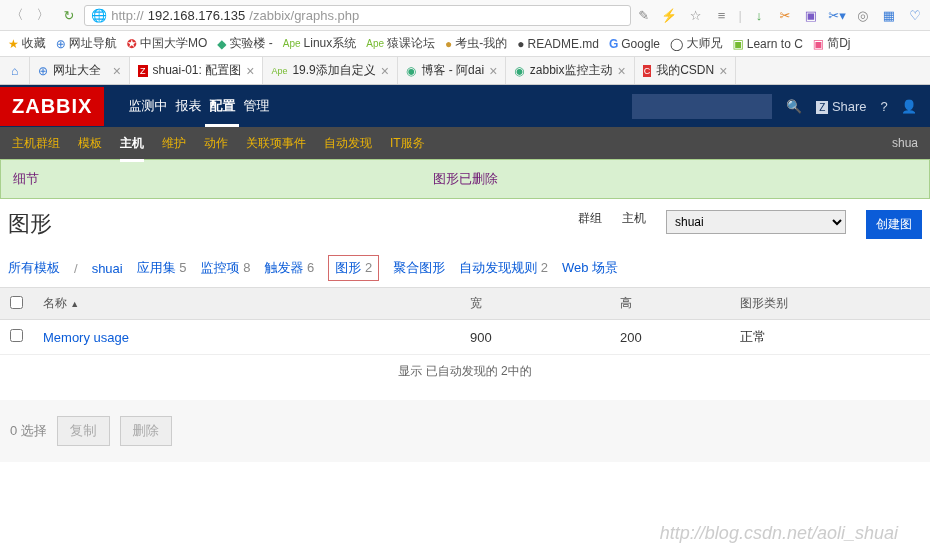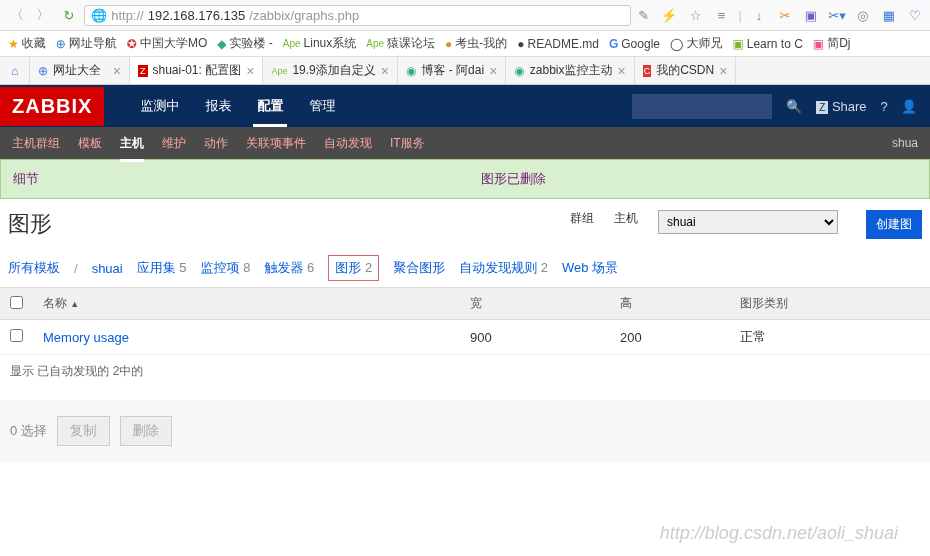--- a/index.html
+++ b/index.html
@@ -28,65 +28,65 @@
   .tabs { display: flex; background: #f5f5f5; border-bottom: 1px solid #ccc; overflow: hidden; }
   .tab { display: flex; align-items: center; padding: 5px 8px; border-right: 1px solid #ddd; gap: 5px; font-size: 12px; min-width: 100px; max-width: 160px; overflow: hidden; cursor: pointer; }
   .tab.home { min-width: 30px; max-width: 30px; justify-content: center; }
   .tab.active { background: #fff; }
   .tab .tlabel { white-space: nowrap; overflow: hidden; text-overflow: ellipsis; flex: 1; }
   .tab .tclose { color: #999; font-size: 14px; }
   
   
   .ztop { background: #0a2c5c; display: flex; align-items: center; height: 42px; }
   .zlogo { background: #d40000; color: #fff; font-weight: bold; font-size: 20px; padding: 8px 12px; letter-spacing: 1px; }
-  .ztopnav { display: flex; gap: 18px; padding-left: 32px; flex: 1; }
+  .ztopnav { display: flex; padding-left: 20px; flex: 1; }
   .ztopnav-item { color: #fff; cursor: pointer; padding: 12px 4px; }
   .ztopnav-item.active { border-bottom: 3px solid #fff; font-weight: bold; padding-bottom: 9px; }
   .ztop-right { display: flex; align-items: center; gap: 14px; padding-right: 12px; }
   .zsearch { background: #2d4a7a; border: none; padding: 5px 8px; width: 140px; color: #fff; }
   .ztop-ico { color: #cfd8e6; cursor: pointer; }
   
   
   .zsub { background: #4a4a4a; display: flex; align-items: center; height: 32px; padding: 0 12px; gap: 18px; }
-  .zsub-item { color: #fca5a5; cursor: pointer; font-size: 12px; }
+  .zsub-item { color: #eab308; cursor: pointer; font-size: 12px; }
   .zsub-item.active { color: #fff; border-bottom: 3px solid #fff; padding-bottom: 7px; padding-top: 10px; font-weight: bold; }
   .zsub-right { margin-left: auto; color: #ccc; font-size: 12px; text-align: center; }
   
   
   .notice { background: #d9f0d0; border: 1px solid #a8d08d; display: flex; padding: 10px 12px; color: #701a75; font-size: 13px; }
   .notice .n1 { flex: 0 0 420px; }
-  .notice .n2 { flex: 1; margin-left: 48px; }
+  .notice .n2 { flex: 1; }
   
   
   .headerrow { display: flex; align-items: center; padding: 10px 8px; }
   .pagetitle { font-size: 22px; color: #333; flex: 1; }
   .filter { display: flex; align-items: flex-start; gap: 20px; }
   .filter label { font-size: 12px; }
   .filter select { border: 1px solid #aaa; padding: 3px 4px; font-size: 12px; min-width: 120px; }
-  .btn-primary { background: #0b5cd8; color: #fff; border: none; padding: 6px 10px; cursor: pointer; font-size: 12px; margin-left: 8px; }
+  .btn-primary { background: #0b5cd8; color: #fff; border: none; padding: 6px 10px; cursor: pointer; font-size: 12px; }
   
   
   .objtabs { display: flex; align-items: center; padding: 6px 8px; gap: 14px; font-size: 13px; }
   .objtabs a { color: #0b5cd8; text-decoration: none; cursor: pointer; }
   .objtabs .cnt { color: #888; }
   .objtabs .sep { color: #999; }
   .objtabs .sel { border: 1px solid #d46a6a; padding: 3px 6px; }
   
   
   .tbl { width: 100%; border-collapse: collapse; }
   .tbl th { text-align: left; background: #f0f0f0; padding: 7px 10px; font-weight: normal; color: #555; border-top: 1px solid #ddd; border-bottom: 1px solid #ddd; font-size: 12px; }
   .tbl td { padding: 8px 10px; border-bottom: 1px solid #eee; font-size: 13px; }
   .tbl td a { color: #0b5cd8; text-decoration: none; }
   .tbl .chk { width: 24px; }
   .col-w { width: 150px; }
   .col-h { width: 120px; }
   .col-type { width: 200px; }
   
   
-  .table-footer { text-align: left; padding: 8px 10px; color: #666; font-size: 12px; }
+  .table-footer { text-align: center; padding: 8px 10px; color: #666; font-size: 12px; }
   .actionbar { display: flex; align-items: center; gap: 10px; padding: 16px 10px; background: #f7f7f7; margin-top: 12px; }
   .actionbar .sel-cnt { color: #888; }
   .btn-dis { background: #eee; border: 1px solid #ccc; color: #aaa; padding: 5px 12px; cursor: not-allowed; }
   
   .watermark { position: absolute; bottom: 12px; right: 32px; color: #ccc; font-size: 18px; font-style: italic; }
   
   .tri { font-size: 9px; }
 </style>
 </head>
 <body>

